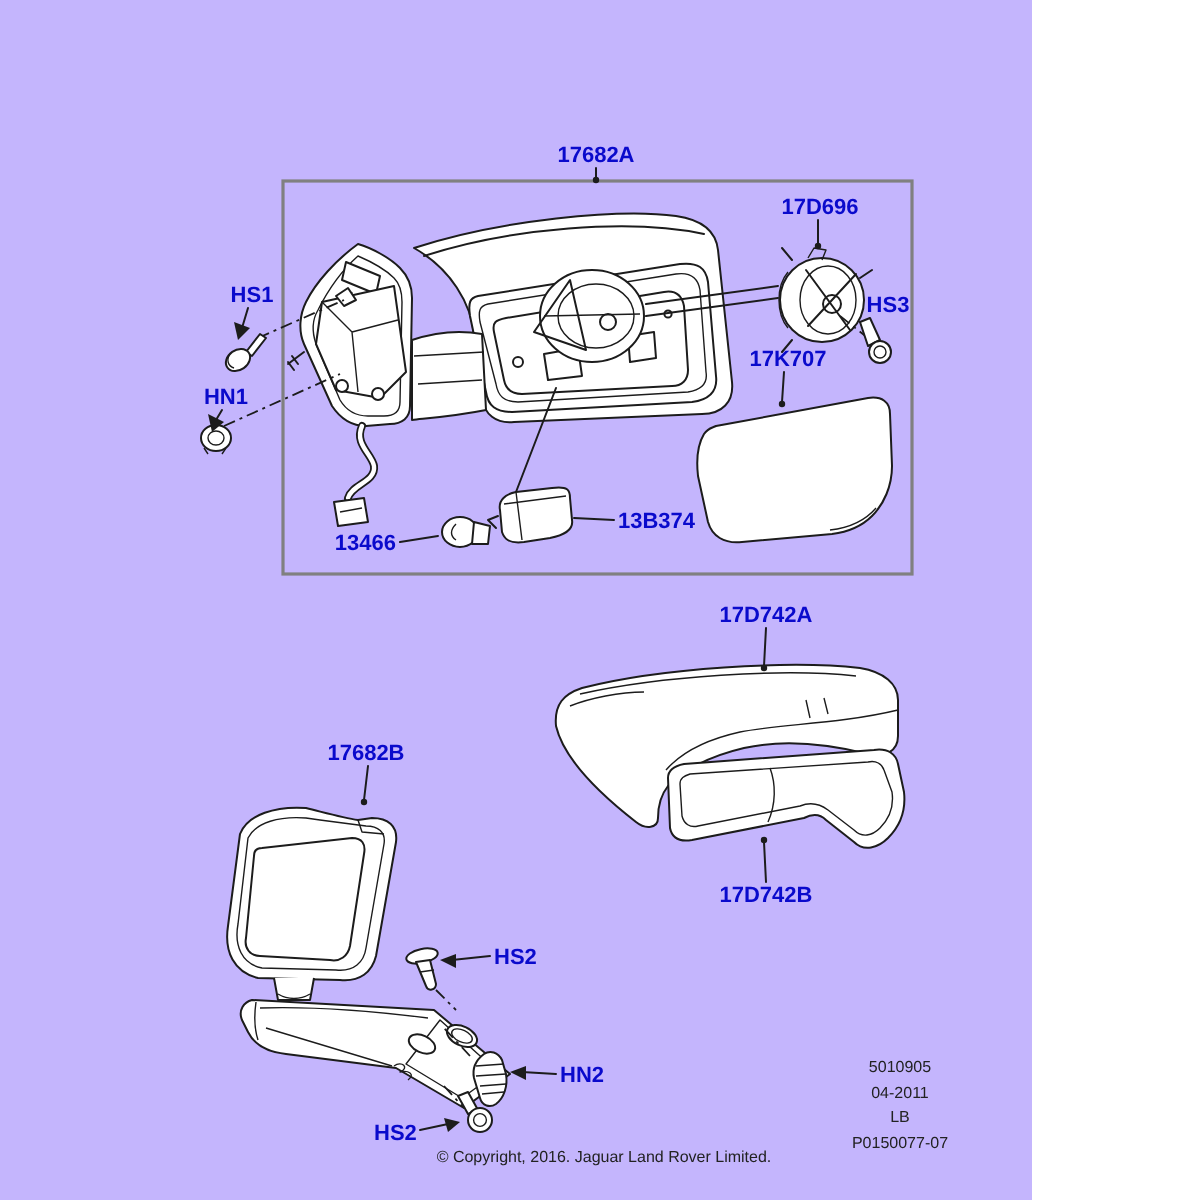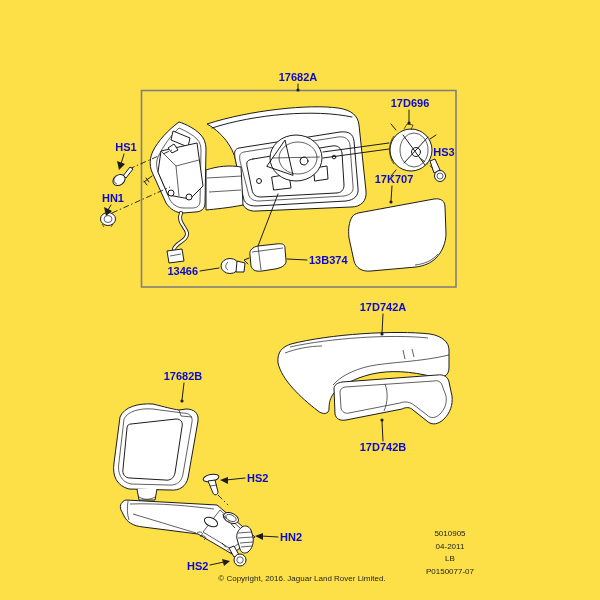--- a/index.html
+++ b/index.html
@@ -1,16 +1,16 @@
 <!DOCTYPE html>
 <html><head>
 <meta charset="utf-8">
 <style>
   html,body{margin:0;padding:0;background:#fff;}
-  #stage{position:relative;width:600px;height:600px;background:#fde047;overflow:hidden;
+  #stage{position:relative;width:516px;height:600px;background:#c4b5fd;overflow:hidden;
          font-family:"Liberation Sans",sans-serif;text-decoration:underline;}
   svg{position:absolute;top:0;left:0;}
   .ln{fill:none;stroke:#1c1c1c;stroke-width:1;stroke-linejoin:round;stroke-linecap:round;}
   .lnw{fill:#ffffff;stroke:#1c1c1c;stroke-width:1;stroke-linejoin:round;}
   .lnthin{fill:none;stroke:#1c1c1c;stroke-width:0.7;stroke-linejoin:round;}
   .cable{fill:none;stroke:#1c1c1c;stroke-width:4;stroke-linecap:round;}
   .cablein{fill:none;stroke:#ffffff;stroke-width:2.2;stroke-linecap:round;}
   .dash{fill:none;stroke:#1c1c1c;stroke-width:0.9;stroke-dasharray:6 2.5 1.5 2.5;}
   .callout-text{font-family:"Liberation Sans",sans-serif;font-size:11px;font-weight:bold;
                 fill:#0a0acc;cursor:pointer;}

